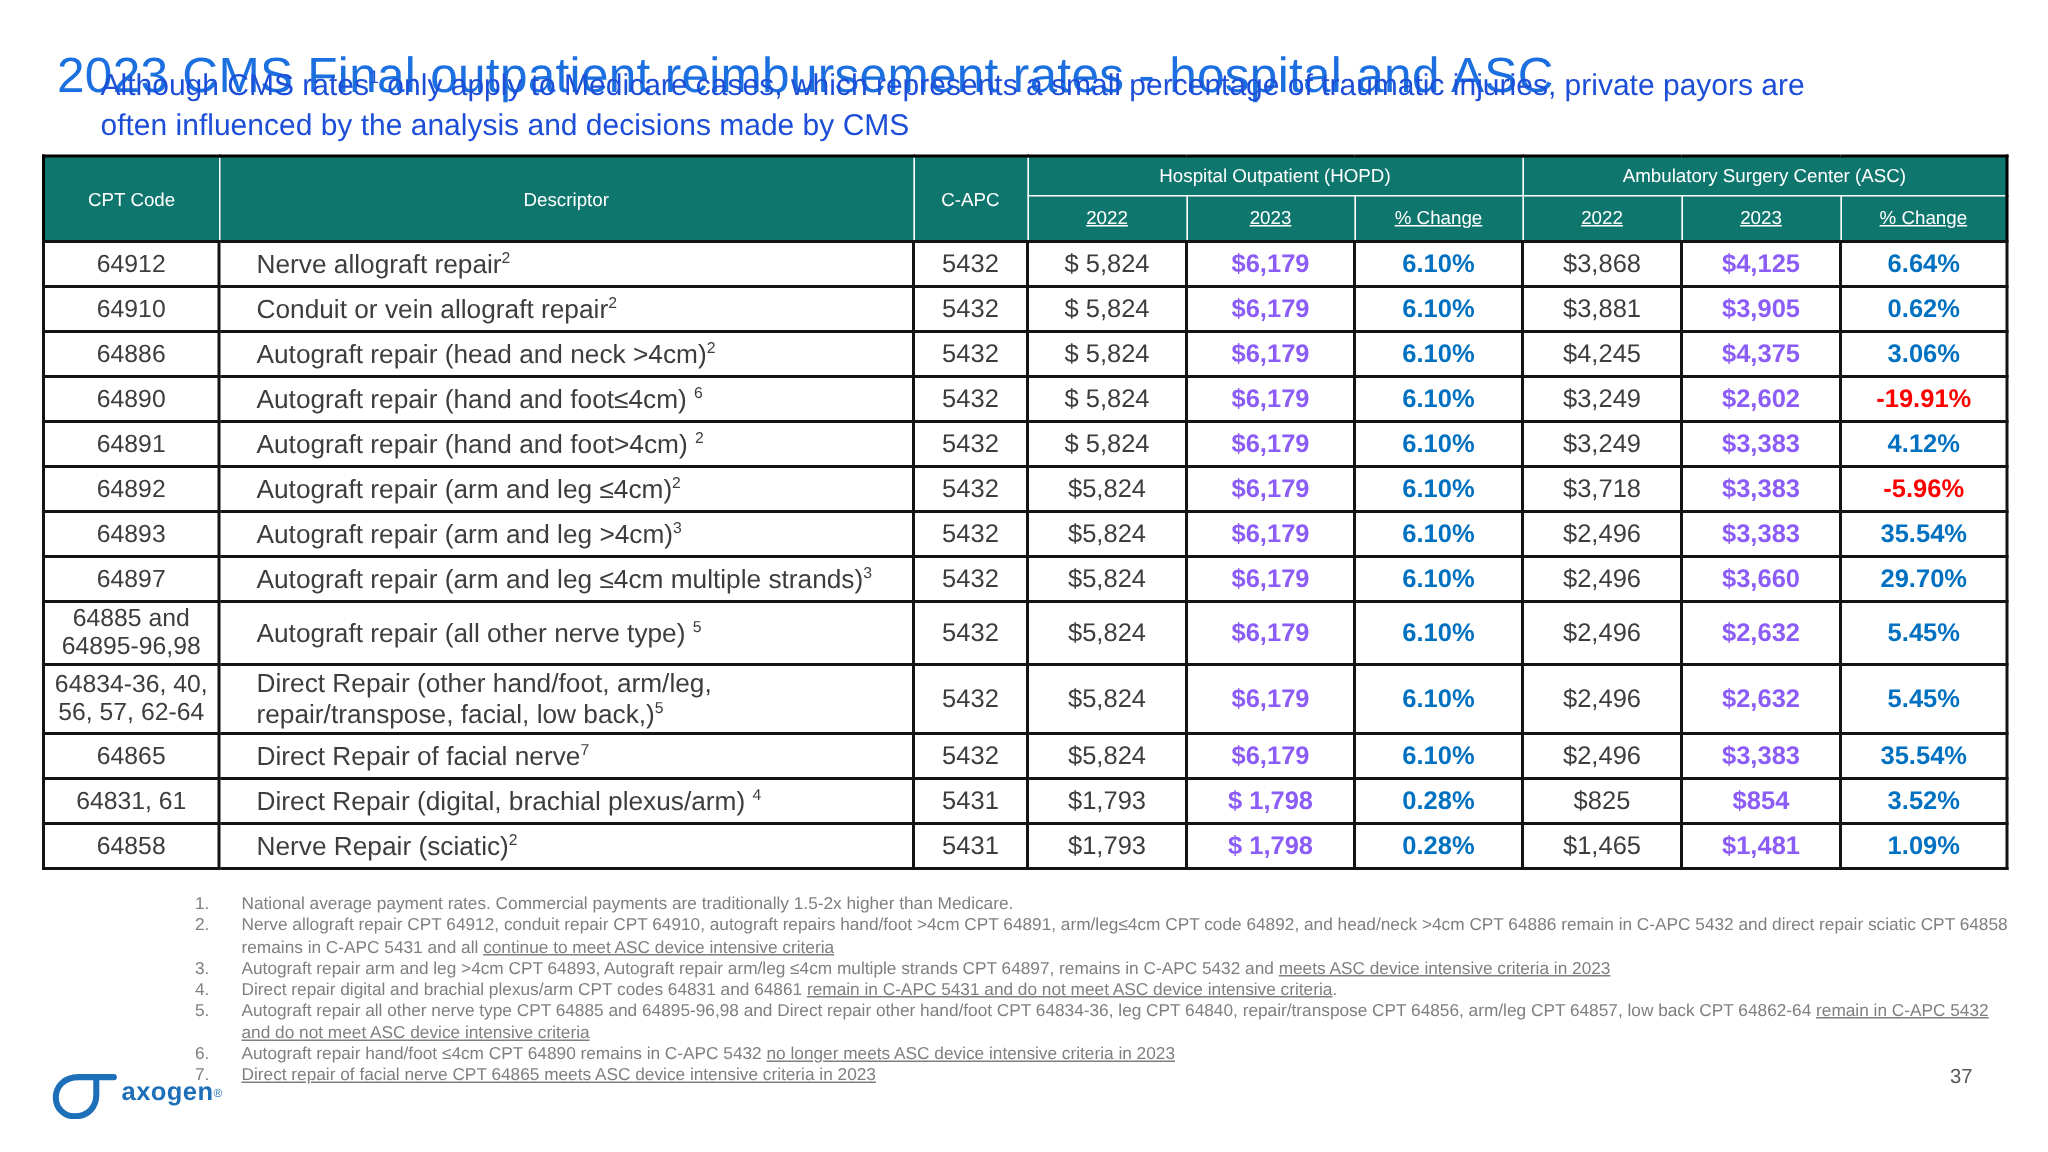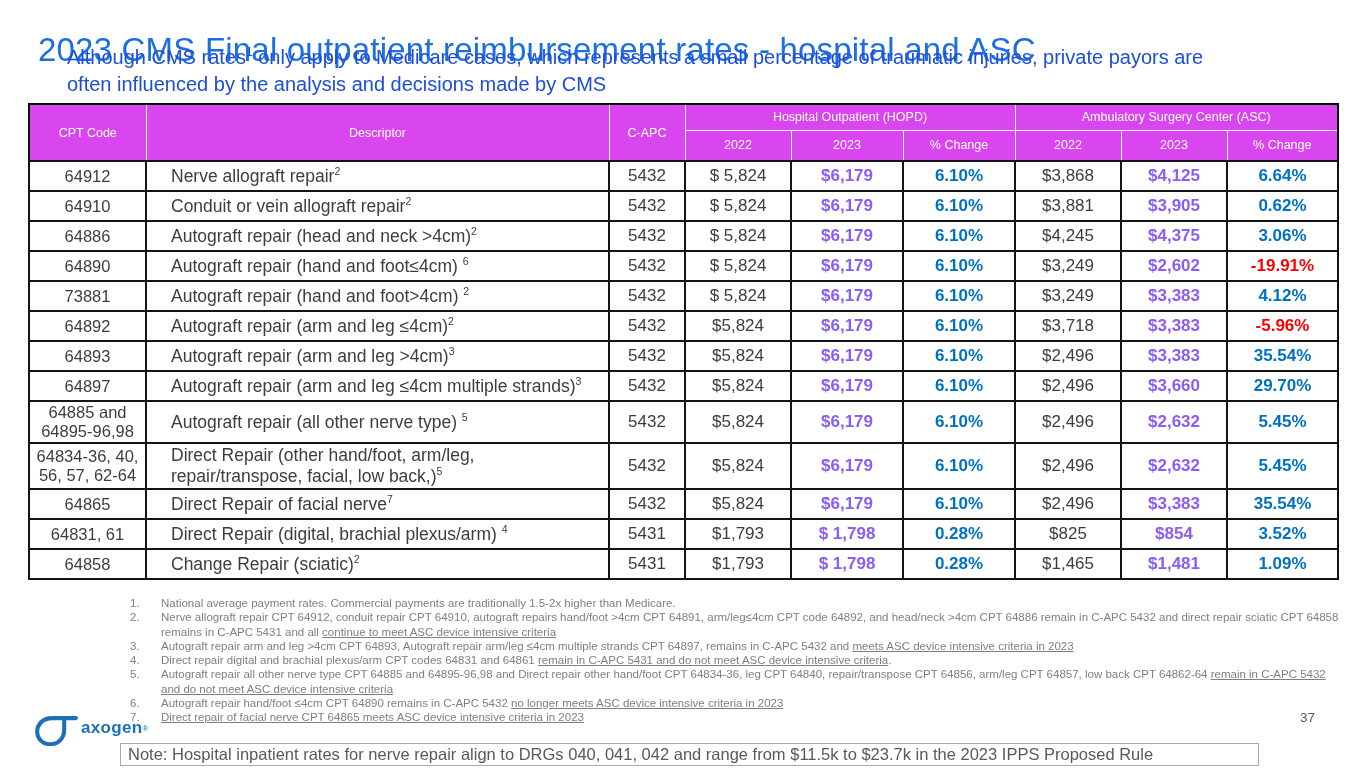--- a/index.html
+++ b/index.html
@@ -19,26 +19,26 @@
     font-size:20px; color:#1d4ed8; line-height:1.33;
   }
   .subtitle sup { font-size:12px; }
 
   table.tbl {
     position:absolute; left:28px; top:103px; width:1309px;
     border-collapse:collapse; table-layout:fixed;
     border:2px solid #000;
   }
   .tbl th {
-    background:#d946ef; color:#ffffff; font-weight:400;
+    background:#0f766e; color:#ffffff; font-weight:400;
     font-size:12.5px; border:1px solid #ffffff; text-align:center;
     padding:2px 2px;
   }
   .tbl thead tr.group-row th { height:26px; }
-  .tbl thead tr.sub-row th { height:31px; }
+  .tbl thead tr.sub-row th { height:31px;text-decoration:underline; }
   .tbl td {
     border:2px solid #141414; font-size:17px; color:#3d3d3d;
     text-align:center; padding:1px 4px; background:#ffffff;
   }
   .tbl tbody tr { height:30px; }
   td.c-code { font-size:16.5px; padding:1px 2px; }
   td.c-desc { text-align:left; padding-left:24px; font-size:17.5px; }
   td.c-desc sup, td.c-code sup { font-size:10.5px; line-height:0; }
   td.v23 { font-weight:700; color:#8b5cf6; }
   td.chg { font-weight:700; }
@@ -143,21 +143,21 @@
           <td class="c-desc"><span>Autograft repair (hand and foot≤4cm) </span><sup>6</sup></td>
           <td>5432</td>
           <td>$ 5,824</td>
           <td class="v23">$6,179</td>
           <td class="chg pos">6.10%</td>
           <td>$3,249</td>
           <td class="v23">$2,602</td>
           <td class="chg neg">-19.91%</td>
         </tr>
         <tr>
-          <td class="c-code">73881</td>
+          <td class="c-code">64891</td>
           <td class="c-desc"><span>Autograft repair (hand and foot&gt;4cm) </span><sup>2</sup></td>
           <td>5432</td>
           <td>$ 5,824</td>
           <td class="v23">$6,179</td>
           <td class="chg pos">6.10%</td>
           <td>$3,249</td>
           <td class="v23">$3,383</td>
           <td class="chg pos">4.12%</td>
         </tr>
         <tr>
@@ -232,21 +232,21 @@
           <td>5431</td>
           <td>$1,793</td>
           <td class="v23">$ 1,798</td>
           <td class="chg pos">0.28%</td>
           <td>$825</td>
           <td class="v23">$854</td>
           <td class="chg pos">3.52%</td>
         </tr>
         <tr>
           <td class="c-code">64858</td>
-          <td class="c-desc"><span>Change Repair (sciatic)</span><sup>2</sup></td>
+          <td class="c-desc"><span>Nerve Repair (sciatic)</span><sup>2</sup></td>
           <td>5431</td>
           <td>$1,793</td>
           <td class="v23">$ 1,798</td>
           <td class="chg pos">0.28%</td>
           <td>$1,465</td>
           <td class="v23">$1,481</td>
           <td class="chg pos">1.09%</td>
         </tr>
       </tbody>
   </table>
@@ -285,17 +285,14 @@
   <div class="logo">
     <svg width="48" height="36" viewBox="0 0 50 40">
       <path d="M46 9 L20 9 C8 9 3 17 3 24 C3 32 9 38 17 38 C27 38 33 31 33 22 L33 9" fill="none" stroke="#1d6fb8" stroke-width="4.5" stroke-linecap="round" stroke-linejoin="round"></path>
     </svg>
     <span class="logo-text">axogen</span>
       <span class="logo-reg">®</span>
   </div>
 
   <div class="page-number">37</div>
 
-  <div class="note-box">
-    <span>Note: Hospital inpatient rates for nerve repair align to DRGs 040, 041, 042 and range from $11.5k to $23.7k in the 2023 IPPS Proposed Rule</span>
-  </div>
 
 </div>
 
 </body></html>

